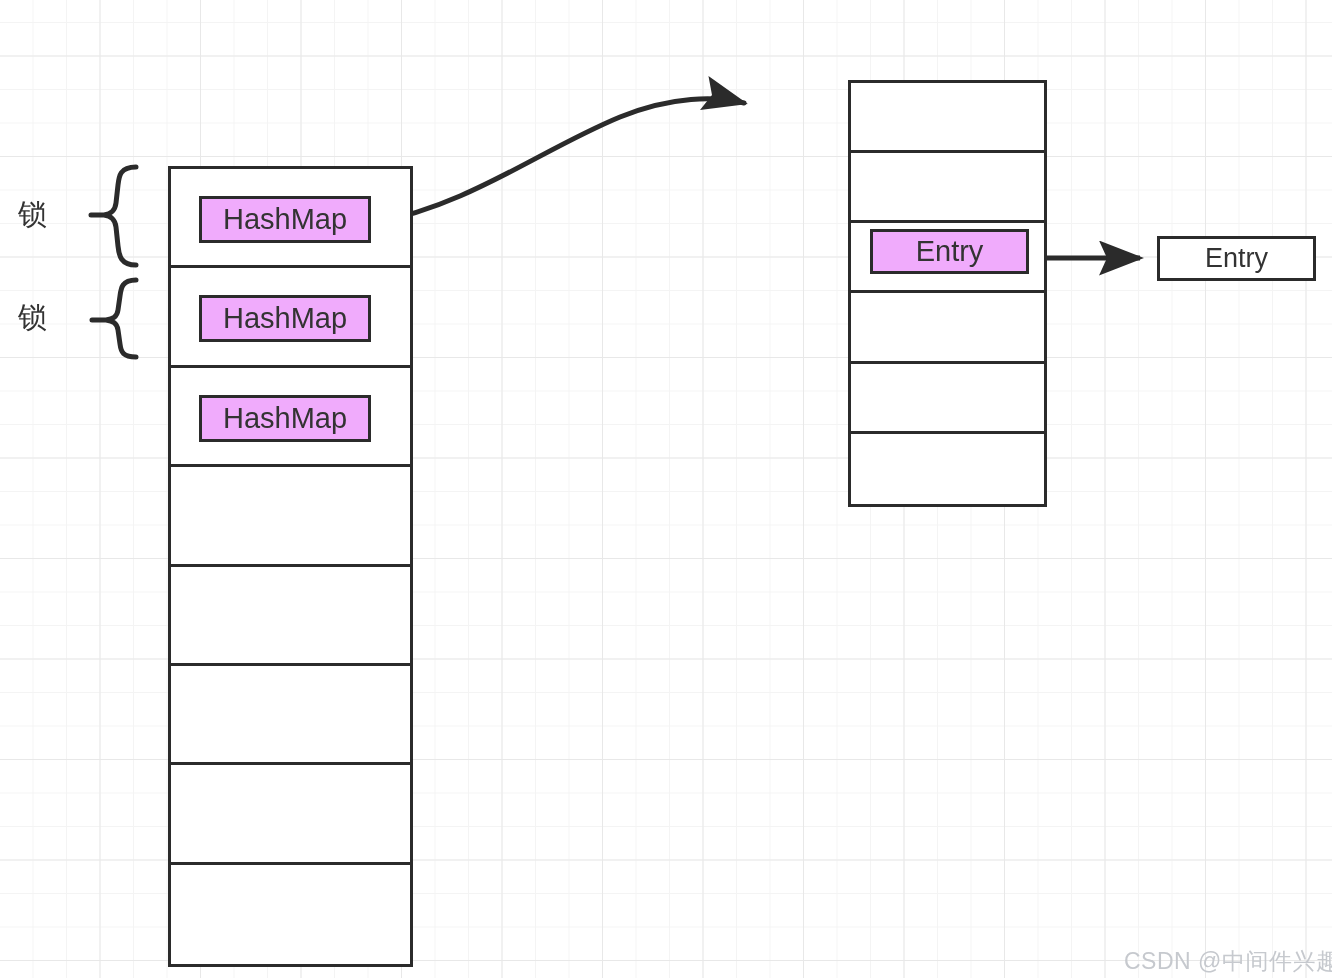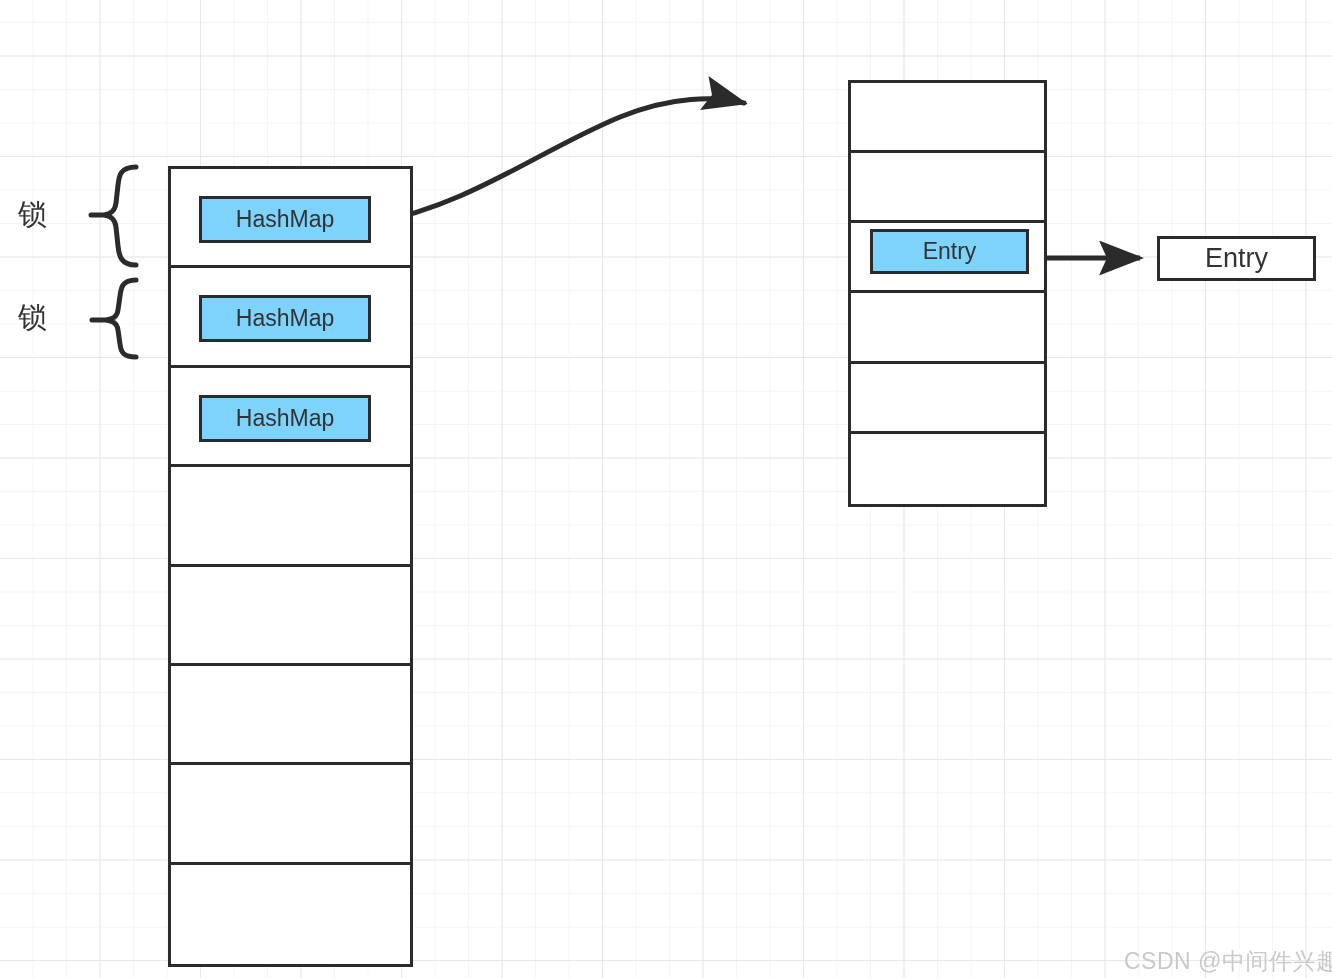--- a/index.html
+++ b/index.html
@@ -58,26 +58,26 @@
   }
   .cell:last-child {
     border-bottom: none;
   }
 
   
   .inner-box {
     position: absolute;
     box-sizing: border-box;
     border: 3px solid #2b2b2b;
-    background: #7dd3fc;
+    background: #f0abfc;
     display: flex;
     align-items: center;
     justify-content: center;
     color: #333333;
-    font-size: 23px;
+    font-size: 29px;
     line-height: 1;
     white-space: nowrap;
   }
 
   
   .standalone-box {
     position: absolute;
     box-sizing: border-box;
     border: 3px solid #2b2b2b;
     background: #ffffff;

